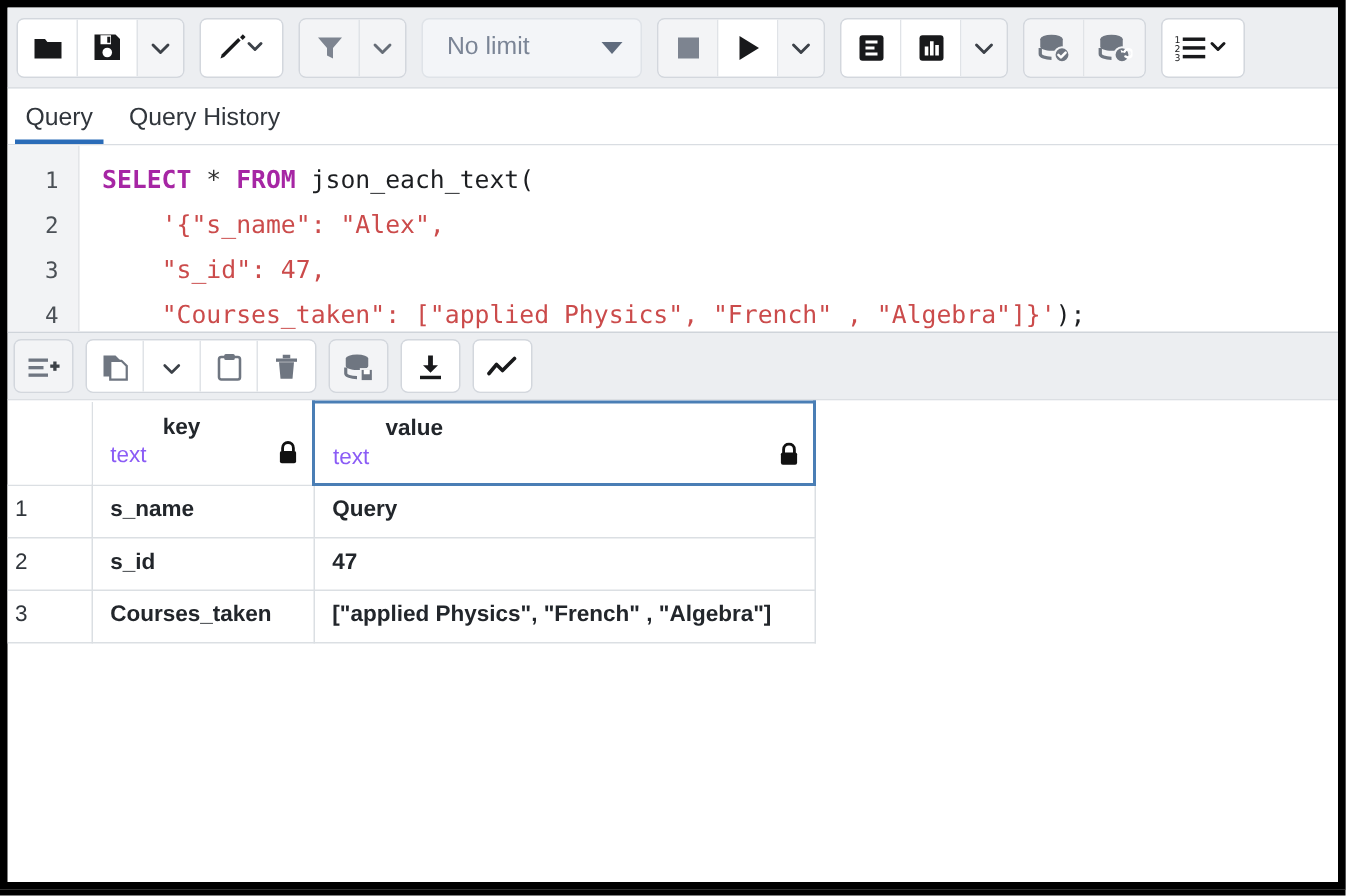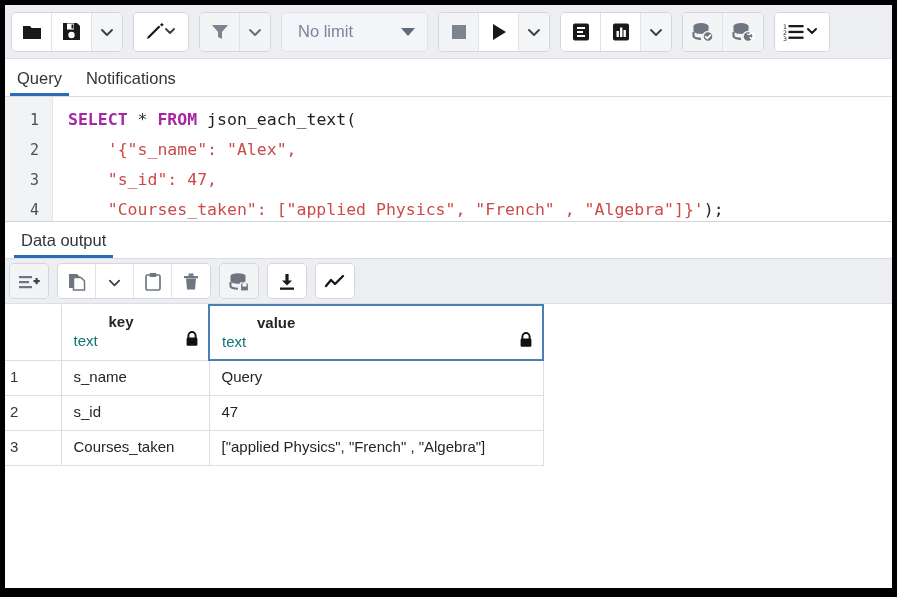--- a/index.html
+++ b/index.html
@@ -197,21 +197,21 @@
     text-align: left;
     position: relative;
     font-weight: normal;
   }
   th.hcell .hname {
     font-size: 15px; font-weight: bold; color: #22262b;
     line-height: 19px;
     margin-left: 35px;
   }
   th.hcell .htype {
-    font-size: 15px; color: #0f766e; line-height: 20px;
+    font-size: 15px; color: #8b5cf6; line-height: 20px;
   }
   th.hcell .lock {
     position: absolute; right: 9px; top: 26px;
   }
   th.selected {
     border: 2px solid #4a7eb5 !important;
   }
   th.numhdr { border-left: 1px solid #dbdfe3; }
   td.numcell {
     border-left: 1px solid #dbdfe3;
@@ -220,20 +220,21 @@
     font-size: 15px;
     color: #31363c;
   }
   td.datacell {
     height: 35px;
     padding: 7px 0 0 12px;
     font-size: 15px;
     color: #22262b;
     white-space: nowrap;
     overflow: hidden;
+    font-weight: bold;
   }
 </style>
 </head>
 <body>
 
 <div id="screen">
 
   <div class="toolbar">
 
     <div class="btn-group">
@@ -363,40 +364,35 @@
       </div>
     </div>
 
   </div>
 
   <div class="tabbar">
     <div class="tab active">
       <span>Query</span>
     </div>
     <div class="tab">
-      <span>Notifications</span>
+      <span>Query History</span>
     </div>
   </div>
 
   <div class="editor">
     <div class="gutter">
       <div>1</div>
       <div>2</div>
       <div>3</div>
       <div>4</div>
 
     </div>
     <div class="code" id="code-area"><div class="ln"><span class="kw">SELECT</span><span class="op"> </span><span class="op">*</span><span class="op"> </span><span class="kw">FROM</span><span class="ln"> json_each_text(</span></div><div class="ln"><span class="ln">    </span><span class="str">'{"s_name": "Alex",</span></div><div class="ln"><span class="ln">    </span><span class="str">"s_id": 47,</span></div><div class="ln"><span class="ln">    </span><span class="str">"Courses_taken": ["applied Physics", "French" , "Algebra"]}'</span><span class="ln">);</span></div></div>
   </div>
 
-  <div class="outtabbar">
-    <div class="tab active">
-      <span>Data output</span>
-    </div>
-  </div>
 
   <div class="outtoolbar">
 
     <div class="ogroup">
       <div class="obtn dim">
         <svg width="22" height="20" viewBox="0 0 22 20">
           <rect x="1" y="4" width="13" height="2.2" fill="#6f7681"></rect>
           <rect x="1" y="9" width="10" height="2.2" fill="#6f7681"></rect>
           <rect x="1" y="14" width="13" height="2.2" fill="#6f7681"></rect>
           <rect x="15.5" y="8" width="6.2" height="2.2" fill="#3d4248"></rect>

